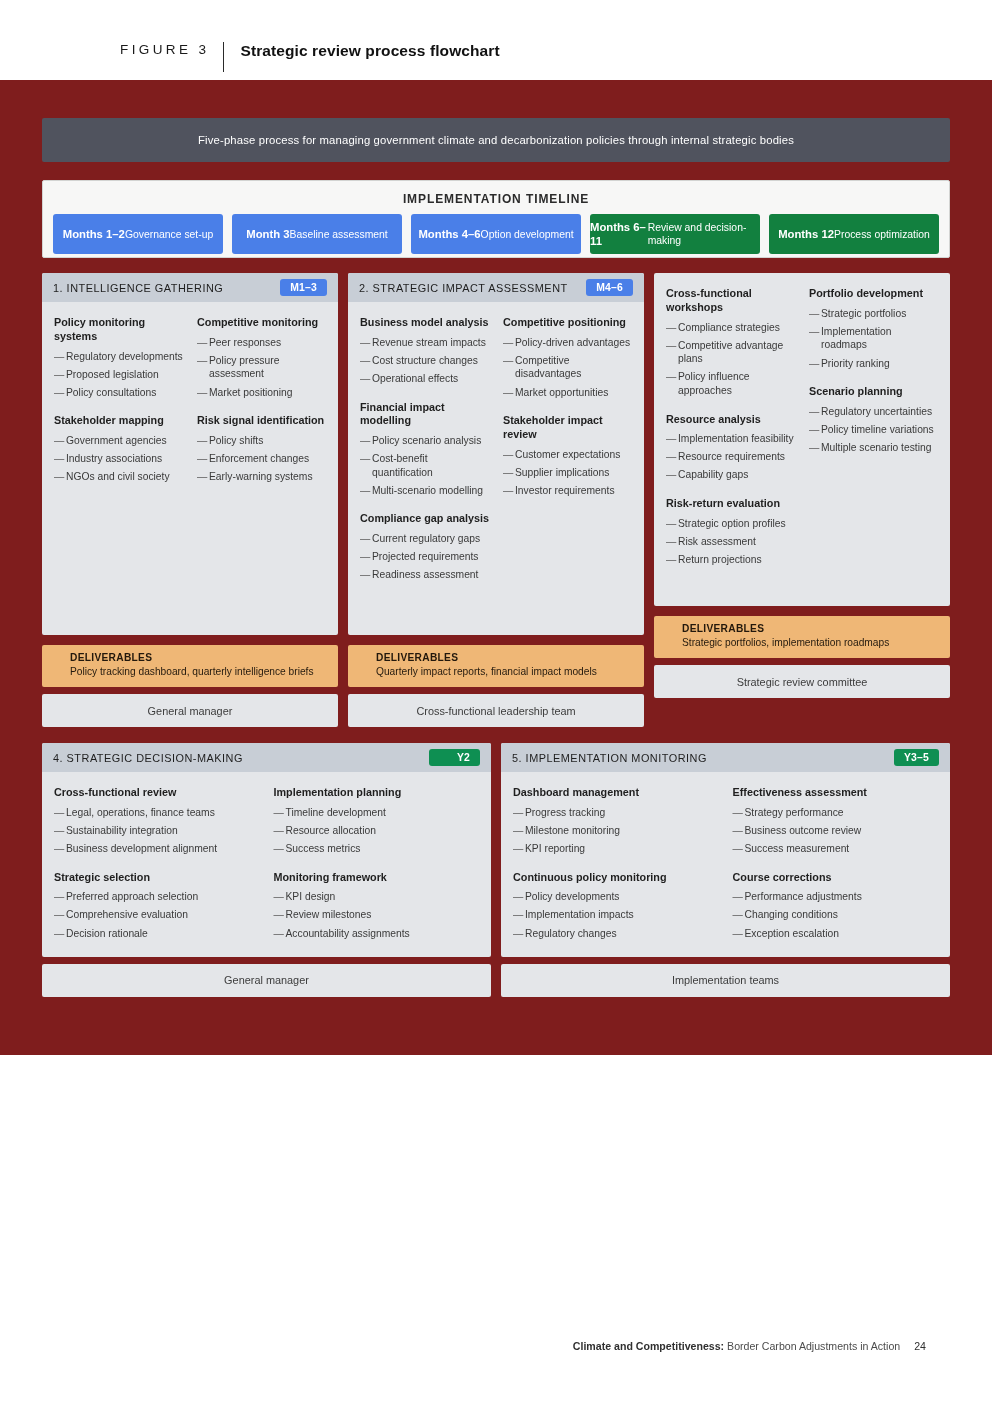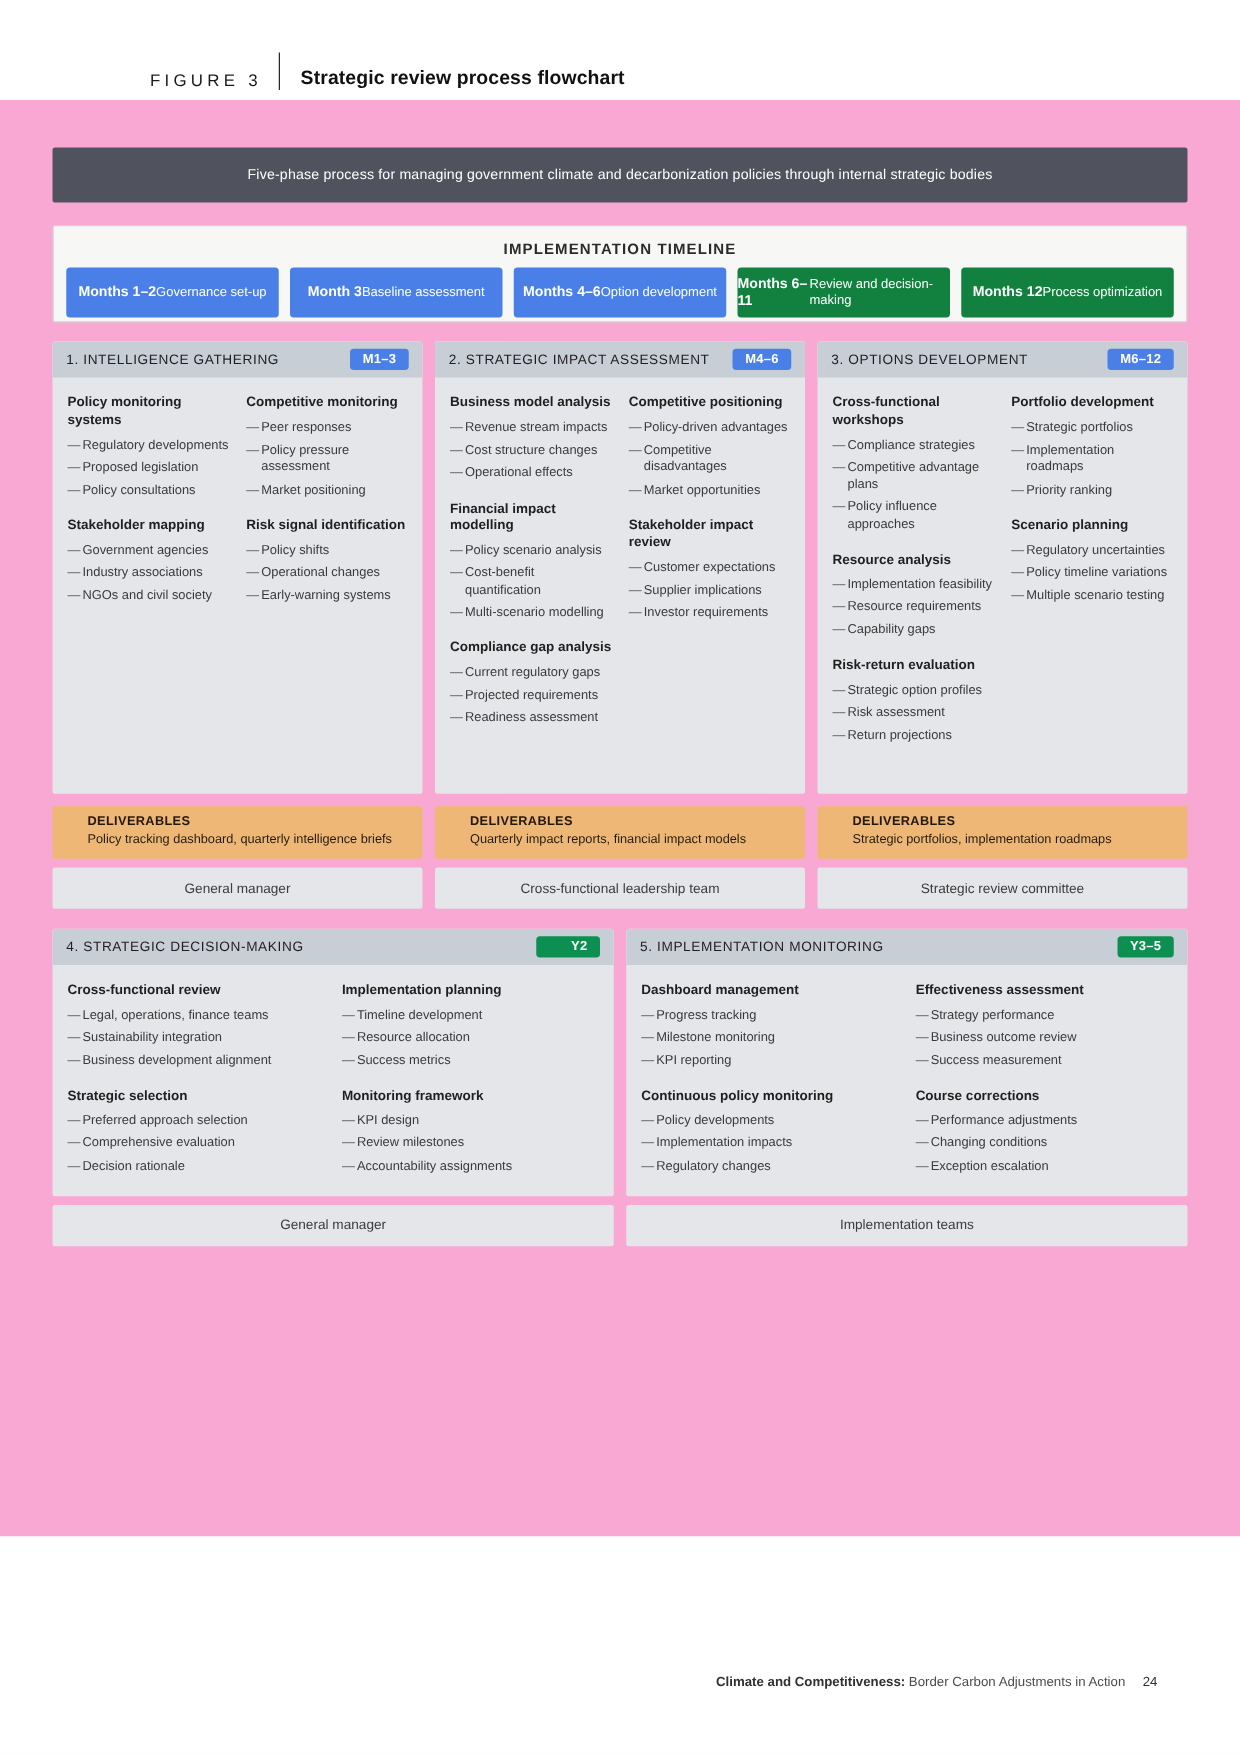--- a/index.html
+++ b/index.html
@@ -11,39 +11,39 @@
   }
   .page { position: relative; width: 992px; height: 1403px; background: #ffffff; }
 
   
   .fig-head {
     position: absolute; left: 0; top: 0; width: 992px; height: 80px;
     background: #ffffff;
   }
   .fig-head-inner {
     position: absolute; left: 120px; top: 42px;
-    display: flex; align-items: flex-end; gap: 0;
+    display: flex; align-items: flex-start; gap: 0;
   }
   .fig-label {
     font-size: 13.5px; letter-spacing: 3.4px; color: #1a1a1a;
     font-weight: 400; white-space: nowrap;
   }
   .fig-divider {
     width: 1px; height: 30px; background: #2a2a2a;
     margin: 0 16px 0 14px; align-self: center;
   }
   .fig-title {
     font-size: 15.5px; font-weight: 700; color: #111111;
     letter-spacing: 0.1px; white-space: nowrap;
   }
 
   
   .canvas {
-    position: absolute; left: 0; top: 80px; width: 992px; height: 1149px;
-    background: #f9a8d4;
+    position: absolute; left: 0; top: 80px; width: 992px; height: 975px;
+    background: #7f1d1d;
   }
 
   
   .banner {
     position: absolute; left: 42px; top: 38px; width: 908px; height: 44px;
     background: #50535e; border-radius: 2px;
     display: flex; align-items: center; justify-content: center;
   }
   .banner-text {
     color: #ffffff; font-size: 11.3px; letter-spacing: 0.15px;
@@ -243,21 +243,21 @@
                   </div>
                 </div>
                 <div class="group">
                   <div class="group-title">Risk signal identification</div>
                   <div class="bullet">
                     <span class="dash">—</span>
                     <span class="btext">Policy shifts</span>
                   </div>
                   <div class="bullet">
                     <span class="dash">—</span>
-                    <span class="btext">Operational changes</span>
+                    <span class="btext">Enforcement changes</span>
                   </div>
                   <div class="bullet">
                     <span class="dash">—</span>
                     <span class="btext">Early-warning systems</span>
                   </div>
                 </div>
               </div>
             </div>
           </div>
           <div class="deliverable">
@@ -359,24 +359,20 @@
           <div class="deliverable">
             <div class="deliv-label">DELIVERABLES</div>
             <div class="deliv-text">Quarterly impact reports, financial impact models</div>
           </div>
           <div class="owner">
             <span class="owner-text">Cross-functional leadership team</span>
           </div>
         </div>
         <div class="phase-col">
           <div class="phase-card">
-            <div class="phase-header">
-              <span class="phase-title">3. OPTIONS DEVELOPMENT</span>
-              <span class="phase-badge" style="background: rgb(74, 127, 232);">M6–12</span>
-            </div>
             <div class="phase-body tall">
               <div class="body-col">
                 <div class="group">
                   <div class="group-title">Cross-functional workshops</div>
                   <div class="bullet">
                     <span class="dash">—</span>
                     <span class="btext">Compliance strategies</span>
                   </div>
                   <div class="bullet">
                     <span class="dash">—</span>

